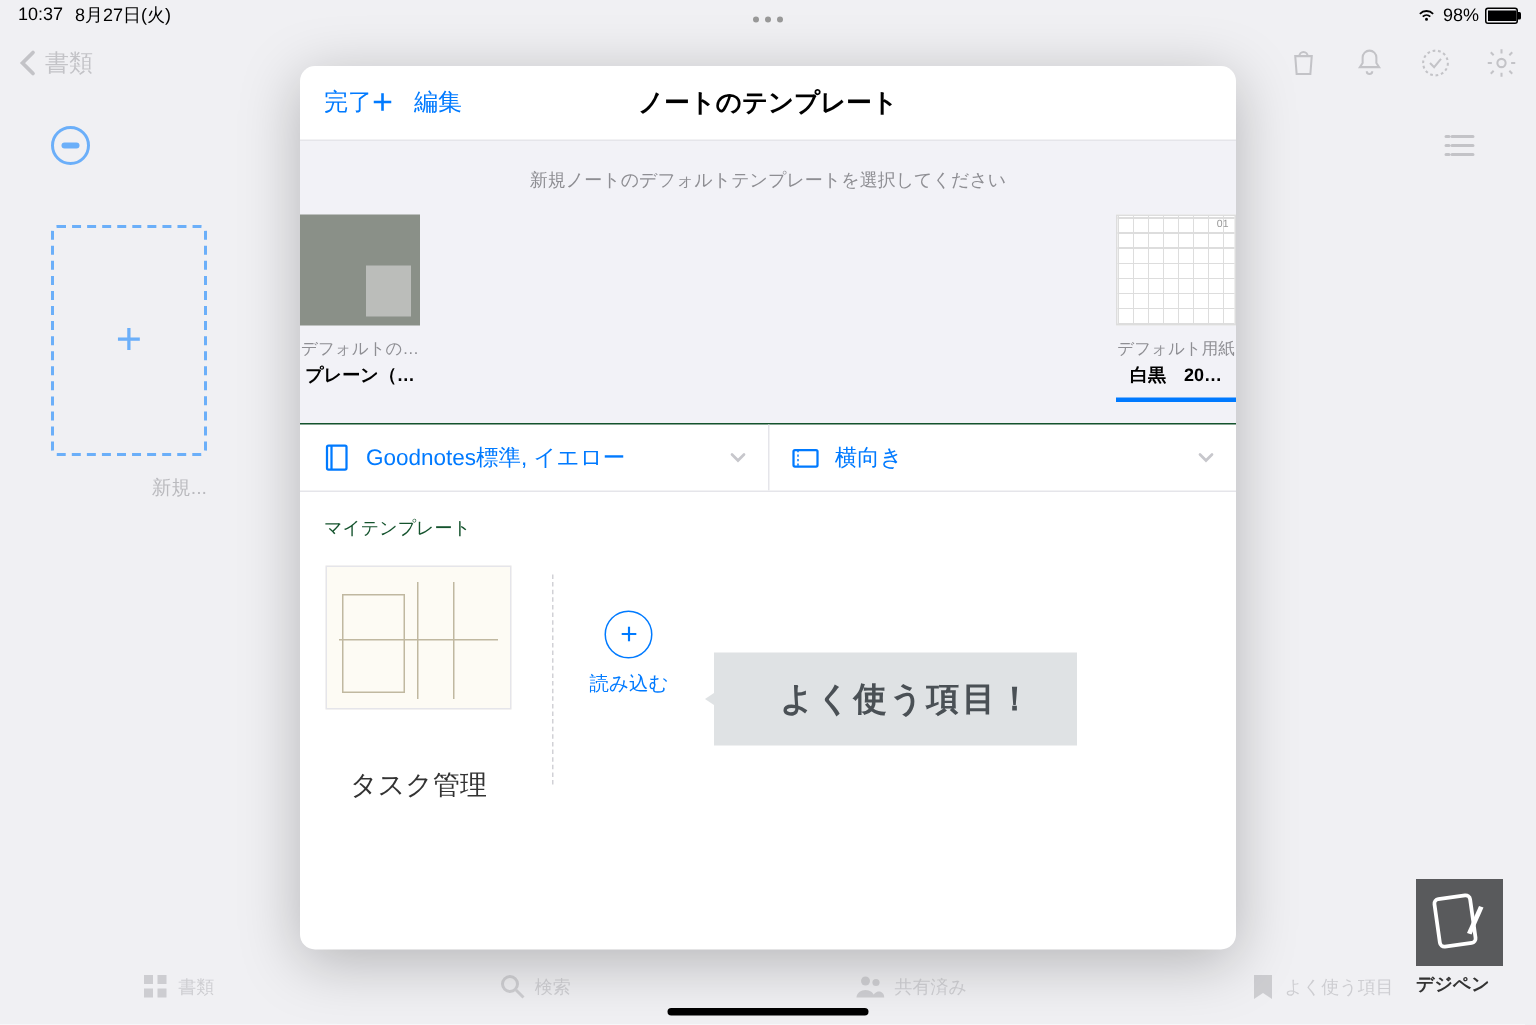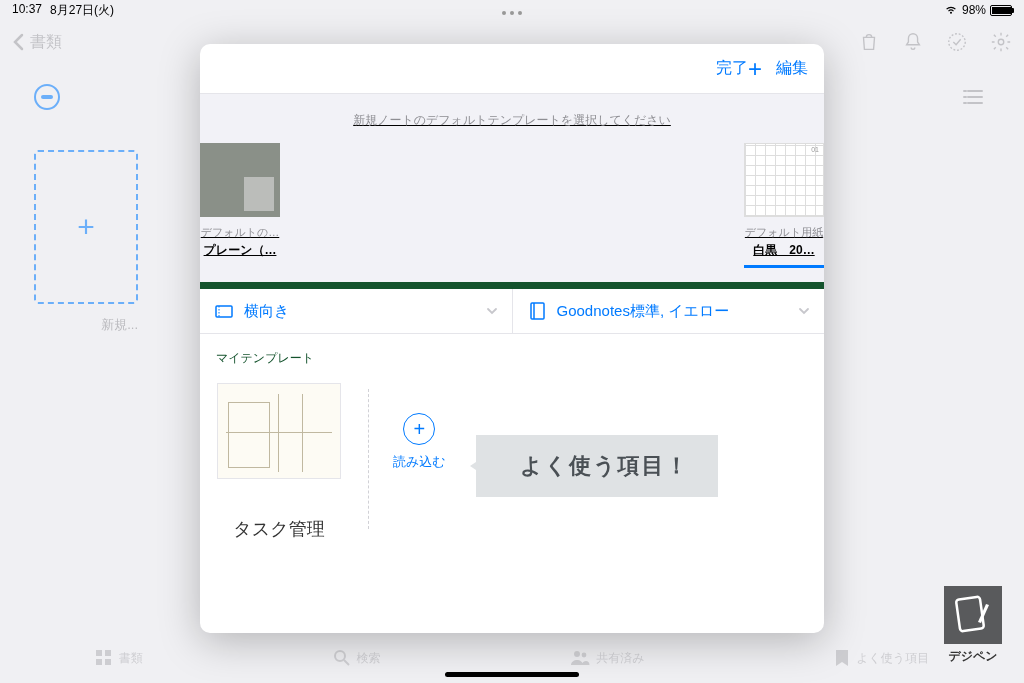--- a/index.html
+++ b/index.html
@@ -28,28 +28,28 @@
     .bg-side { position: absolute; left: 34px; top: 84px; opacity: 0.55; }
     .circle-icon { width: 26px; height: 26px; border: 2px solid #007aff; border-radius: 50%; position: relative; }
     .circle-icon::before { content: ''; position: absolute; left: 5px; top: 9px; width: 12px; height: 4px; background: #007aff; border-radius: 2px; }
     .new-box { margin-top: 40px; width: 104px; height: 154px; border: 2px dashed #007aff; border-radius: 4px; display: flex; align-items: center; justify-content: center; font-size: 30px; color: #007aff; font-weight: 300; }
     .new-label { text-align: right; margin-top: 12px; color: #8e8e93; font-size: 13px; }
     
     .bg-list-icon { position: absolute; right: 40px; top: 88px; opacity: 0.45; }
     
     
     .modal { position: absolute; left: 200px; right: 200px; top: 44px; bottom: 50px; background: #fff; border-radius: 10px; box-shadow: 0 8px 40px rgba(0,0,0,0.25); display: flex; flex-direction: column; overflow: hidden; }
-    .modal-header { height: 50px; display: flex; align-items: center; justify-content: flex-end; padding: 12px 16px; border-bottom: 1px solid #e5e5ea; }
+    .modal-header { height: 50px; display: flex; align-items: center; justify-content: flex-start; padding: 12px 16px; border-bottom: 1px solid #e5e5ea; }
     .modal-title { font-size: 17px; font-weight: 600; position: absolute; left: 50%; transform: translateX(-50%); }
     .modal-left { color: #007aff; font-size: 16px; }
     .modal-right { display: flex; align-items: center; gap: 14px; color: #007aff; font-size: 16px; }
     .plus-btn { font-size: 24px; font-weight: 300; }
     
     
-    .default-section { background: #f2f2f7; padding: 18px 0 14px; border-bottom: 7px solid #14532d; text-decoration: underline; }
+    .default-section { background: #f2f2f7; padding: 18px 0 14px; border-bottom: 1px solid #14532d; }
     .default-hint { text-align: center; font-size: 12px; color: #8e8e93; margin-bottom: 14px; }
     .default-templates { display: flex; justify-content: space-between; gap: 22px; }
     .dt-item { text-align: center; }
     .dt-thumb { width: 80px; height: 74px; background: #fff; border: 1px solid #ddd; position: relative; margin-bottom: 8px; }
     .dt-thumb.gray { background: #8a9088; border: none; }
     .dt-thumb.gray::after { content: ''; position: absolute; right: 6px; bottom: 6px; width: 30px; height: 34px; background: rgba(220,220,220,0.6); }
     .dt-thumb.grid { background-image: repeating-linear-gradient(0deg, #ddd 0 1px, transparent 1px 10px), repeating-linear-gradient(90deg, #ddd 0 1px, transparent 1px 10px); }
     .dt-thumb.grid::before { content: '01'; position: absolute; right: 4px; top: 2px; font-size: 7px; color: #999; }
     .dt-label1 { font-size: 11px; color: #8e8e93; }
     .dt-label2 { font-size: 12px; font-weight: 600; margin-top: 2px; }
@@ -82,21 +82,21 @@
     .callout { position: absolute; left: 476px; top: 435px; background: #dfe2e4; padding: 16px 28px 16px 44px; font-size: 22px; font-weight: 700; color: #4a5055; letter-spacing: 2px; }
     .callout::before { content: ''; position: absolute; left: -22px; top: 50%; transform: translateY(-50%); border: 16px solid transparent; border-right: 24px solid #dfe2e4; }
     
     
     .tab-bar { position: absolute; bottom: 0; left: 0; right: 0; height: 50px; display: flex; align-items: center; justify-content: space-around; opacity: 0.35; font-size: 12px; color: #8e8e93; }
     .tab-item { display: flex; align-items: center; gap: 6px; }
     
     .home-indicator { position: absolute; bottom: 6px; left: 50%; transform: translateX(-50%); width: 134px; height: 5px; background: #000; border-radius: 3px; }
     
     
-    .watermark { position: absolute; right: 22px; bottom: 18px; text-align: center; font-size: 12px; font-weight: bold; color: #333; margin-top: 20px; }
+    .watermark { position: absolute; right: 22px; bottom: 18px; font-size: 12px; font-weight: bold; color: #333; margin-top: 20px; }
     .watermark-box { width: 58px; height: 58px; background: #595a5c; display: flex; align-items: center; justify-content: center; margin-bottom: 4px; }
     .watermark-box svg { width: 42px; height: 42px; }
   </style>
 </head>
 <body>
 
 <div class="status-bar">
   <div class="status-left">
     <span>10:37</span>
     <span>8月27日(火)</span>
@@ -151,20 +151,21 @@
 
 <div class="bg-list-icon">
   <svg width="22" height="18" viewBox="0 0 22 18">
       <path d="M2 3h2M6 3h14M2 9h2M6 9h14M2 15h2M6 15h14" stroke="#8e8e93" stroke-width="2" stroke-linecap="round"></path>
     </svg>
 </div>
 
 <div class="modal">
   <div class="modal-header">
     <span class="modal-left">完了</span>
+    <span class="modal-title">ノートのテンプレート</span>
     <div class="modal-right">
       <span class="plus-btn">+</span>
       <span>編集</span>
     </div>
   </div>
 
   <div class="default-section">
     <div class="default-hint">新規ノートのデフォルトテンプレートを選択してください</div>
     <div class="default-templates">
       <div class="dt-item">
@@ -176,34 +177,34 @@
         <div class="dt-thumb grid"></div>
         <div class="dt-label1">デフォルト用紙</div>
         <div class="dt-label2">白黒　20…</div>
       </div>
     </div>
   </div>
 
   <div class="selector-row">
     <div class="selector">
       <svg class="sel-icon" viewBox="0 0 20 20">
+          <rect x="4" y="2" width="13" height="16" rx="1" stroke="#007aff" stroke-width="1.5" fill="none"></rect>
+          <path d="M7 2v16" stroke="#007aff" stroke-width="1.5"></path>
+        </svg>
+      <span>Goodnotes標準, イエロー</span>
+      <svg class="chevron" width="12" height="8" viewBox="0 0 12 8">
+          <path d="M2 2l4 4 4-4" stroke="#c7c7cc" stroke-width="1.8" fill="none" stroke-linecap="round"></path>
+        </svg>
+    </div>
+    <div class="selector">
+      <svg class="sel-icon" viewBox="0 0 20 20">
           <rect x="2" y="5" width="16" height="11" rx="1" stroke="#007aff" stroke-width="1.5" fill="none"></rect>
           <path d="M5 5v11" stroke="#007aff" stroke-width="1" stroke-dasharray="1.5 1.5"></path>
         </svg>
       <span>横向き</span>
-      <svg class="chevron" width="12" height="8" viewBox="0 0 12 8">
-          <path d="M2 2l4 4 4-4" stroke="#c7c7cc" stroke-width="1.8" fill="none" stroke-linecap="round"></path>
-        </svg>
-    </div>
-    <div class="selector">
-      <svg class="sel-icon" viewBox="0 0 20 20">
-          <rect x="4" y="2" width="13" height="16" rx="1" stroke="#007aff" stroke-width="1.5" fill="none"></rect>
-          <path d="M7 2v16" stroke="#007aff" stroke-width="1.5"></path>
-        </svg>
-      <span>Goodnotes標準, イエロー</span>
       <svg class="chevron" width="12" height="8" viewBox="0 0 12 8">
           <path d="M2 2l4 4 4-4" stroke="#c7c7cc" stroke-width="1.8" fill="none" stroke-linecap="round"></path>
         </svg>
     </div>
   </div>
 
   <div class="content">
     <div class="section-label">マイテンプレート</div>
     <div class="template-grid">
       <div class="tpl-item">

